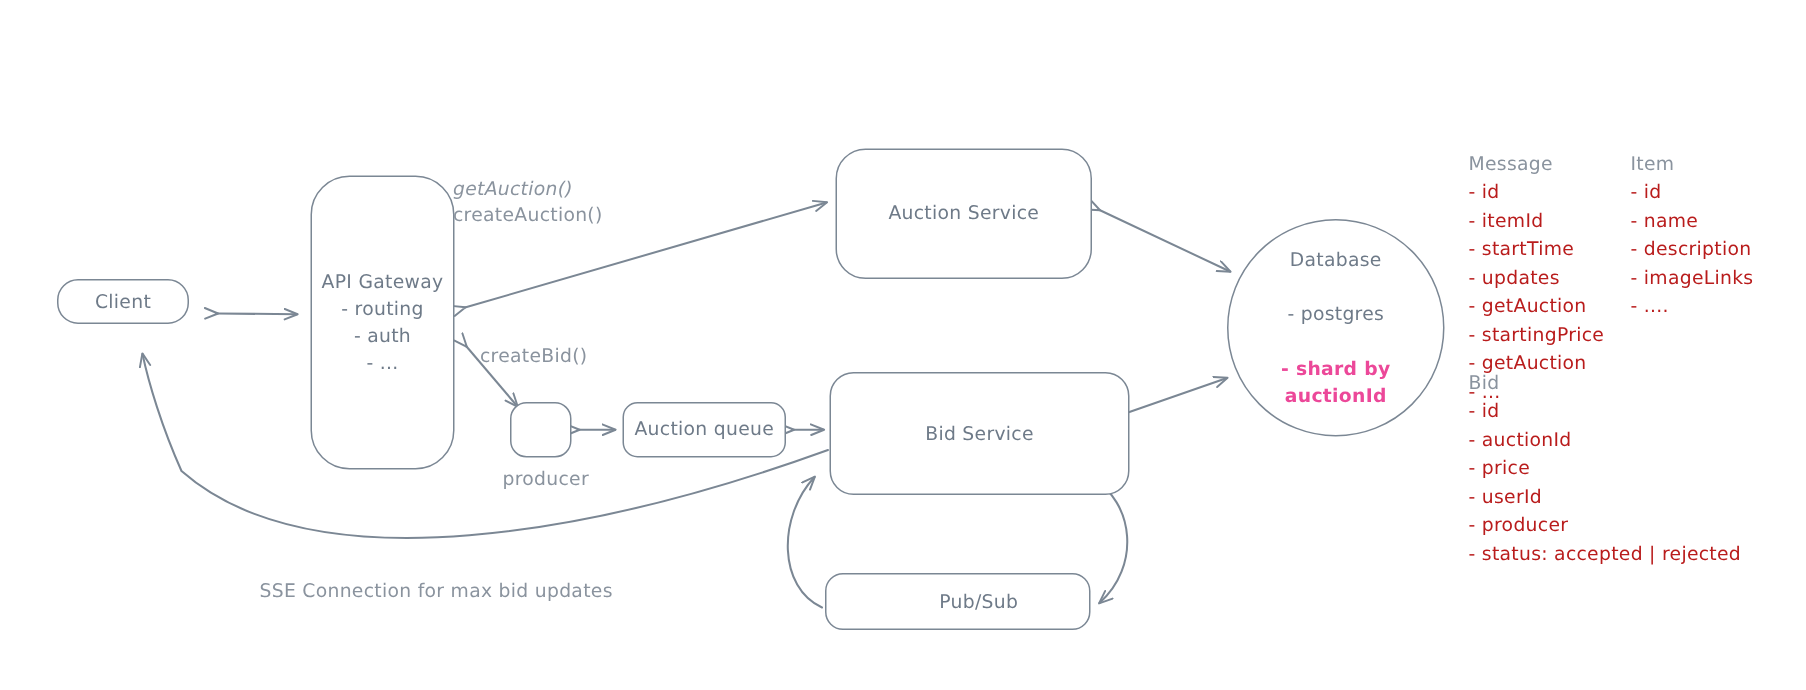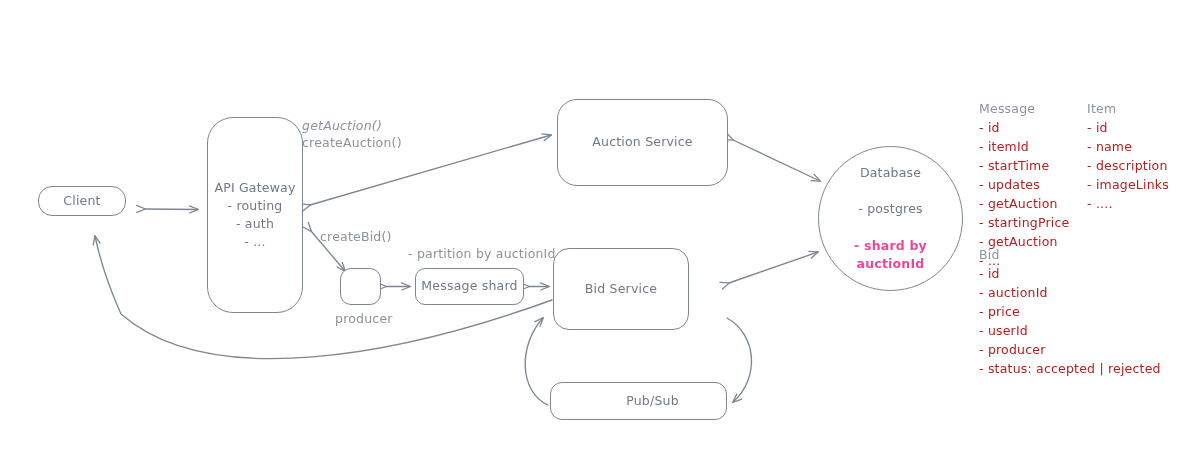--- a/index.html
+++ b/index.html
@@ -127,51 +127,51 @@
     <span class="node-label">API Gateway
 - routing
 - auth
 - ...</span>
   </div>
 
   <div class="node" style="left:557px; top:99px; width:171px; height:87px; border-radius:20px;">
     <span class="node-label">Auction Service</span>
   </div>
 
-  <div class="node" style="left:553px; top:248px; width:136px; height:82px; border-radius:16px;">
+  <div class="node" style="left:553px; top:248px; width:200px; height:82px; border-radius:16px;">
     <span class="node-label">Bid Service</span>
   </div>
 
   <div class="node tiny" style="left:340px; top:268px; width:41px; height:37px;"></div>
   <div class="annot" style="left:335px; top:310px;">producer</div>
 
   <div class="node" style="left:415px; top:268px; width:109px; height:37px; border-radius:10px;">
-    <span class="node-label">Message shard</span>
+    <span class="node-label">Auction queue</span>
   </div>
 
   <div class="node" style="left:550px; top:382px; width:177px; height:38px; border-radius:12px;padding-left:28px;">
     <span class="node-label">Pub/Sub</span>
   </div>
 
   <div class="node circle" style="left:818px; top:146px; width:145px; height:145px;">
     <span class="node-label">
       <span class="db-line">Database</span>
       <span class="db-line">- postgres</span>
       <span class="db-line db-strong">- shard by auctionId</span>
     </span>
   </div>
 
   <div class="annot" style="left:302px; top:117px;font-style:italic;">getAuction()</div>
 
   <div class="annot" style="left:302px; top:134px;">createAuction()</div>
 
   <div class="annot" style="left:320px; top:228px;">createBid()</div>
 
-  <div class="annot" style="left:408px; top:245px;">- partition by auctionId</div>
-
+
+  <div class="annot" style="left:173px; top:385px;">SSE Connection for max bid updates</div>
 
   <div class="schema" style="left:979px; top:99px;">
     <span class="schema-title">Message</span>
     <span class="schema-field">- id</span>
     <span class="schema-field">- itemId</span>
     <span class="schema-field">- startTime</span>
     <span class="schema-field">- updates</span>
     <span class="schema-field">- getAuction</span>
     <span class="schema-field">- startingPrice</span>
     <span class="schema-field">- getAuction</span>

